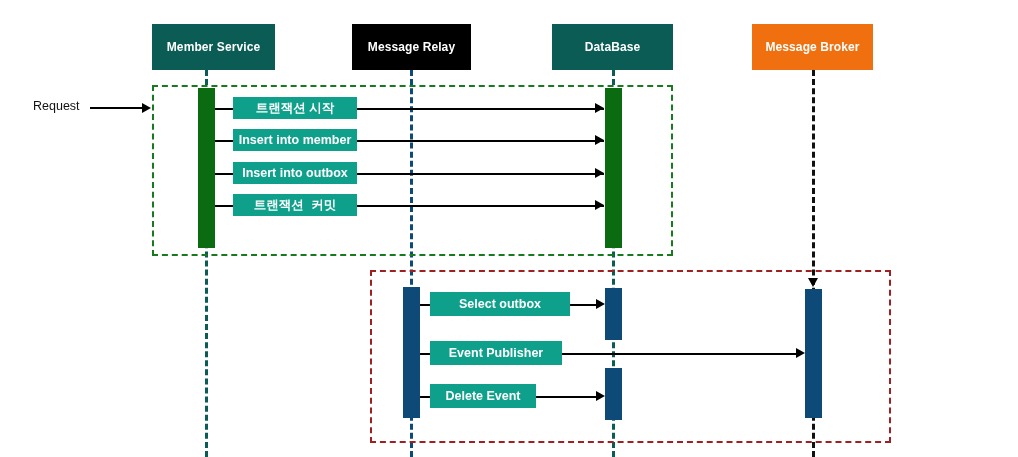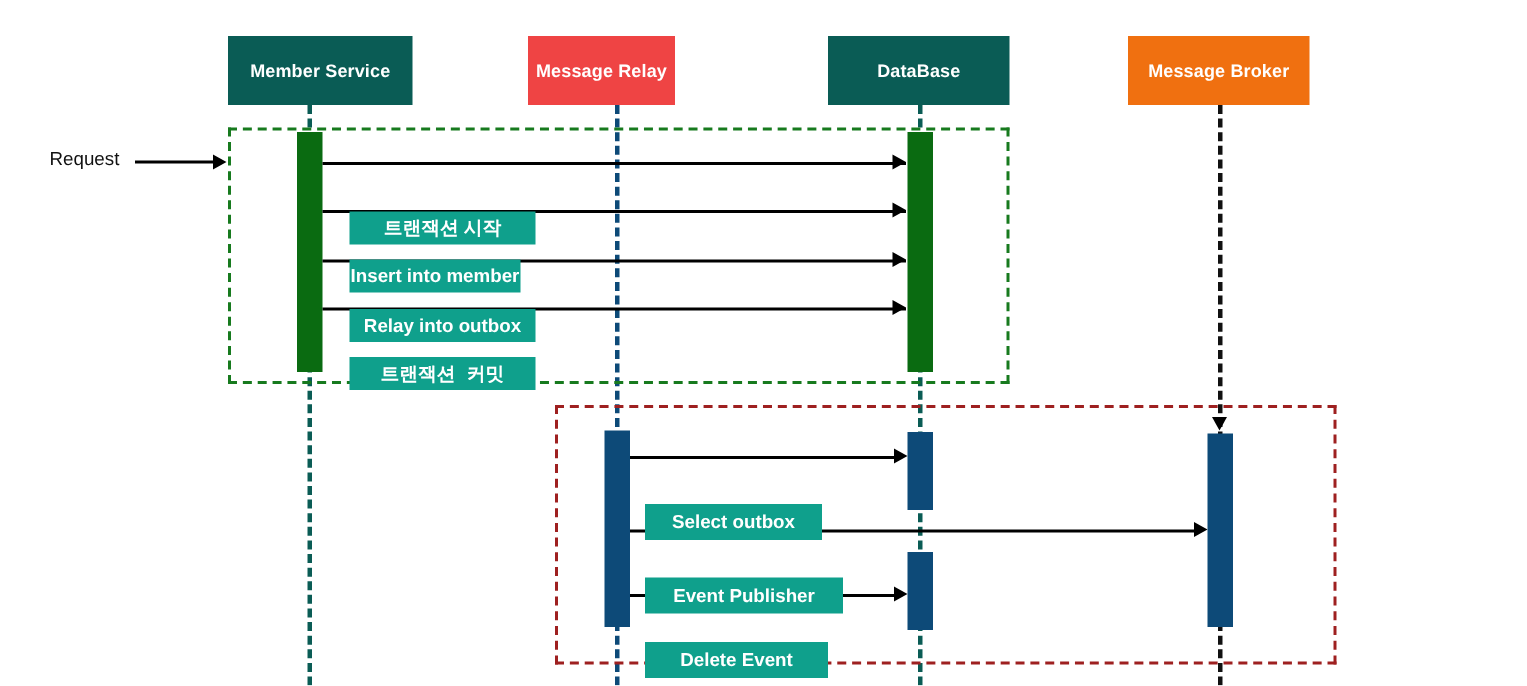--- a/index.html
+++ b/index.html
@@ -56,21 +56,20 @@
     align-items: center;
     justify-content: center;
     background: #0fa08c;
     color: #ffffff;
     font-size: 12.5px;
     font-weight: bold;
     white-space: nowrap;
     box-sizing: border-box;
     padding: 0 6px;
     z-index: 4;
-    margin-top: 44px;
   }
 
   
   .msg-line {
     position: absolute;
     height: 0;
     border-top: 2px solid #000000;
     z-index: 3;
   }
   .arrowhead-right {
@@ -119,21 +118,21 @@
   <div class="lifeline" id="ll-1" style="left: 410px; top: 70px; height: 387px; border-left-color: rgb(13, 74, 120);"></div>
   <div class="lifeline" id="ll-2" style="left: 612px; top: 70px; height: 387px; border-left-color: rgb(10, 92, 85);"></div>
   <div class="lifeline" id="ll-3" style="left: 812px; top: 70px; height: 387px; border-left-color: rgb(17, 17, 17);"></div>
 
   <div class="fragment" id="fr-0" style="left: 152px; top: 85px; width: 521px; height: 171px; border-color: rgb(23, 122, 30);"></div>
   <div class="fragment" id="fr-1" style="left: 370px; top: 270px; width: 521px; height: 173px; border-color: rgb(158, 32, 32);"></div>
 
   <div class="participant" id="pt-0" style="left: 152px; top: 24px; width: 123px; height: 46px; background: rgb(10, 92, 85);">
     <span>Member Service</span>
   </div>
-  <div class="participant" id="pt-1" style="left: 352px; top: 24px; width: 98px; height: 46px; background: #ef4444;">
+  <div class="participant" id="pt-1" style="left: 352px; top: 24px; width: 119px; height: 46px; background: #000000;">
     <span>Message Relay</span>
   </div>
   <div class="participant" id="pt-3" style="left: 752px; top: 24px; width: 121px; height: 46px; background: rgb(240, 112, 16);">
     <span>Message Broker</span>
   </div>
   <div class="participant" id="pt-2" style="left: 552px; top: 24px; width: 121px; height: 46px; background: rgb(10, 92, 85);">
     <span>DataBase</span>
   </div>
 
   <div class="activation" id="ac-0" style="left: 198px; top: 88px; width: 17px; height: 160px; background: rgb(10, 107, 17); z-index: 2;"></div>
@@ -146,37 +145,37 @@
   <div class="free-text" id="req-label" style="left: 33px; top: 99px; text-align: center;">Request</div>
   <div class="msg-line" id="req-line" style="left: 90px; top: 107px; width: 52px;"></div>
   <div class="arrowhead-right" id="req-arrow" style="left: 142px; top: 103px;"></div>
 
   <div class="msg-line" id="ml-0" style="left: 215px; top: 108px; width: 389px;"></div>
   <div class="arrowhead-right" id="ma-0" style="left: 595px; top: 103px;"></div>
   <div class="msg-label" id="mb-0" style="left: 233px; top: 97px; width: 124px; height: 22px;">트랜잭션 시작</div>
 
   <div class="msg-line" id="ml-1" style="left: 215px; top: 140px; width: 389px;"></div>
   <div class="arrowhead-right" id="ma-1" style="left: 595px; top: 135px;"></div>
-  <div class="msg-label" id="mb-1" style="left: 233px; top: 129px; width: 114px; height: 22px;">Insert into member</div>
+  <div class="msg-label" id="mb-1" style="left: 233px; top: 129px; width: 124px; height: 22px;">Insert into member</div>
 
   <div class="msg-line" id="ml-2" style="left: 215px; top: 173px; width: 389px;"></div>
   <div class="arrowhead-right" id="ma-2" style="left: 595px; top: 168px;"></div>
-  <div class="msg-label" id="mb-2" style="left: 233px; top: 162px; width: 124px; height: 22px;">Relay into outbox</div>
+  <div class="msg-label" id="mb-2" style="left: 233px; top: 162px; width: 124px; height: 22px;">Insert into outbox</div>
 
   <div class="msg-line" id="ml-3" style="left: 215px; top: 205px; width: 389px;"></div>
   <div class="arrowhead-right" id="ma-3" style="left: 595px; top: 200px;"></div>
   <div class="msg-label" id="mb-3" style="left: 233px; top: 194px; width: 124px; height: 22px; font-family: Liberation Mono, monospace;">트랜잭션 커밋</div>
 
   <div class="msg-line" id="ml-4" style="left: 420px; top: 304px; width: 176px;"></div>
   <div class="arrowhead-right" id="ma-4" style="left: 596px; top: 299px;"></div>
-  <div class="msg-label" id="mb-4" style="left: 430px; top: 292px; width: 118px; height: 24px;">Select outbox</div>
+  <div class="msg-label" id="mb-4" style="left: 430px; top: 292px; width: 140px; height: 24px;">Select outbox</div>
 
   <div class="msg-line" id="ml-5" style="left: 420px; top: 353px; width: 376px;"></div>
   <div class="arrowhead-right" id="ma-5" style="left: 796px; top: 348px;"></div>
   <div class="msg-label" id="mb-5" style="left: 430px; top: 341px; width: 132px; height: 24px;">Event Publisher</div>
 
   <div class="msg-line" id="ml-6" style="left: 420px; top: 396px; width: 176px;"></div>
   <div class="arrowhead-right" id="ma-6" style="left: 596px; top: 391px;"></div>
-  <div class="msg-label" id="mb-6" style="left: 430px; top: 384px; width: 122px; height: 24px;">Delete Event</div>
+  <div class="msg-label" id="mb-6" style="left: 430px; top: 384px; width: 106px; height: 24px;">Delete Event</div>
 
   <div class="arrowhead-down" id="brk-arrow" style="left: 808px; top: 278px;"></div>
 
 </div>
 
 </body></html>

